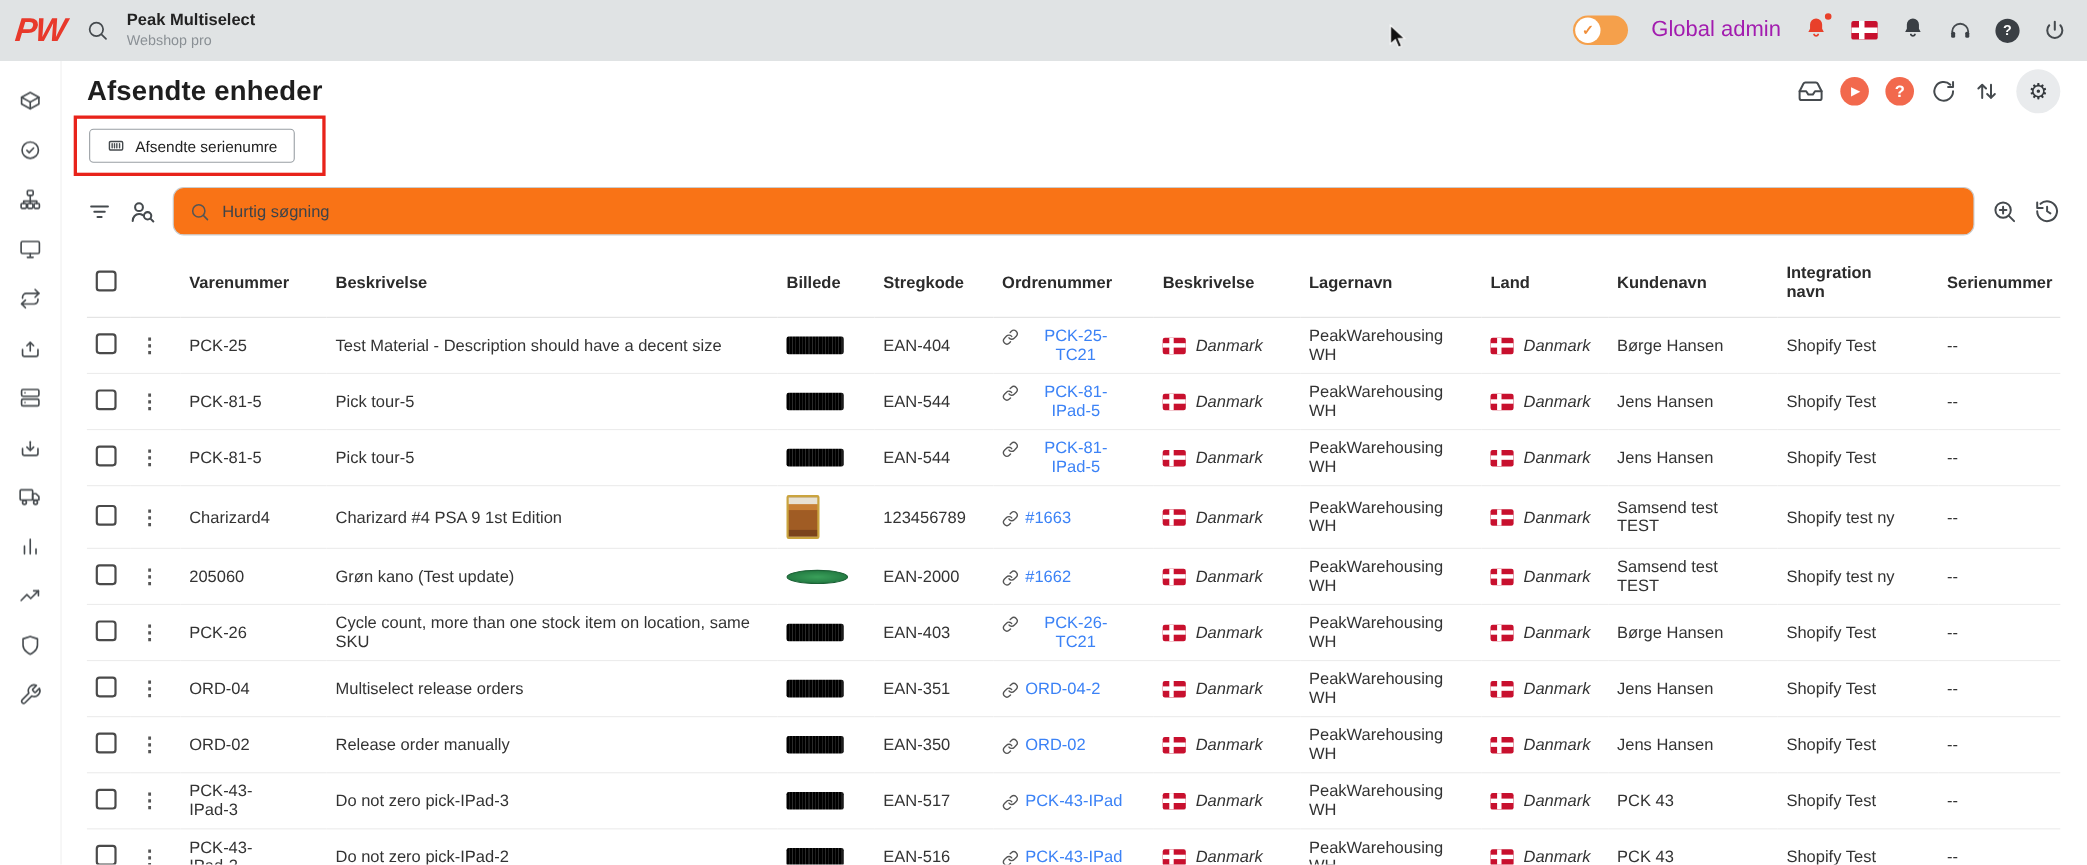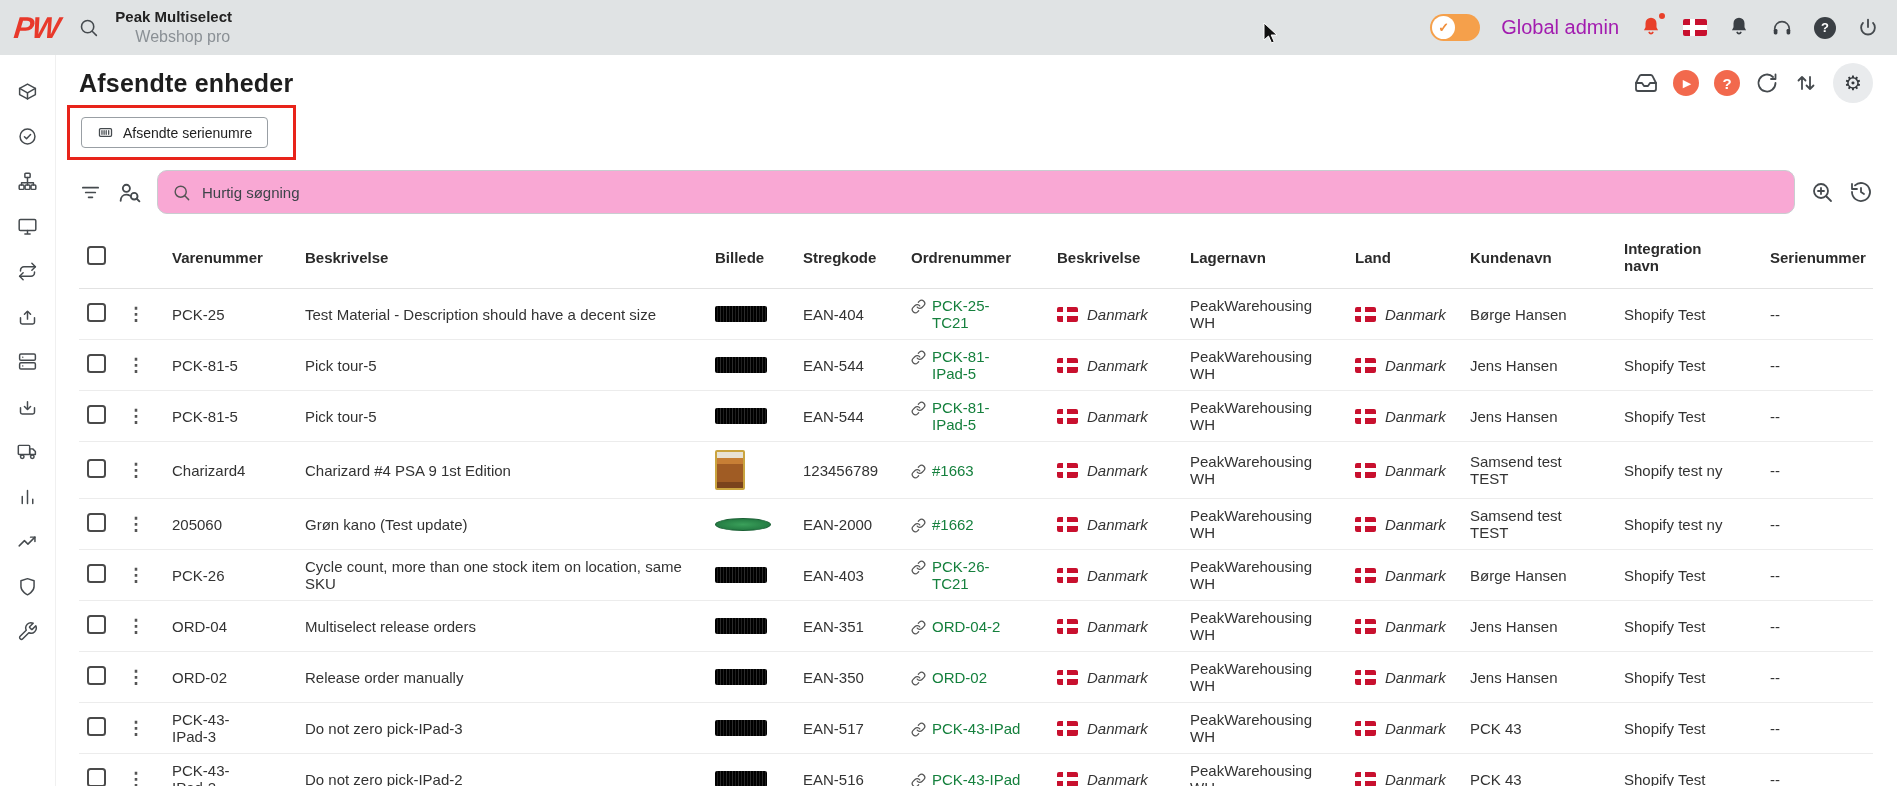--- a/index.html
+++ b/index.html
@@ -10,21 +10,21 @@
   svg.icon { fill:none; stroke:#454a4e; stroke-width:1.8; stroke-linecap:round; stroke-linejoin:round; display:block; }
 
   
   .topbar { position:fixed; top:0; left:0; width:1897px; height:55px; background:#e0e3e4;
     display:flex; align-items:center; padding:0 18px 0 14px; z-index:5; }
   .logo { font-style:italic; font-weight:900; font-size:30px; color:#e8392b; letter-spacing:-2px;
     transform:skewX(-6deg); margin-right:20px; cursor:pointer; }
   .tb-search { width:21px; height:21px; margin-right:16px; cursor:pointer; }
   .app-titles { line-height:1.25; }
   .app-name { font-size:15px; font-weight:bold; color:#222; }
-  .app-sub  { font-size:16px; color:#8a9095;margin-left:20px; }
+  .app-sub  { font-size:13px; color:#8a9095; }
   .tb-right { margin-left:auto; display:flex; align-items:center; gap:21px; }
   .toggle { width:50px; height:27px; border-radius:14px; background:#f5a04b; position:relative; cursor:pointer; }
   .knob { position:absolute; left:2px; top:2px; width:23px; height:23px; border-radius:50%; background:#fff;
     display:flex; align-items:center; justify-content:center; }
   .knob-check { color:#f08f3c; font-size:13px; font-weight:bold; }
   .role { font-size:20px; color:#a21caf; }
   .tb-icon { position:relative; display:block; cursor:pointer; }
   .tb-icon svg { width:22px; height:22px; }
   .badge-dot { position:absolute; top:-4px; right:-5px; width:10px; height:10px; border-radius:50%;
     background:#e8402a; border:2px solid #e0e3e4; }
@@ -66,42 +66,42 @@
     margin:4px 0 0 -12px; }
   .serials-btn { display:flex; align-items:center; gap:9px; height:31px; padding:0 15px;
     background:#fff; border:1px solid #999fa4; border-radius:4px; font-size:14px; color:#222;
     cursor:pointer; font-family:"Liberation Sans", sans-serif; }
   .serials-btn svg { width:17px; height:17px; }
 
   .search-row { display:flex; align-items:center; gap:15px; margin-top:10px; }
   .search-row .filter-ic, .search-row .person-ic { cursor:pointer; }
   .filter-ic { width:23px; height:23px; }
   .person-ic { width:25px; height:25px; }
-  .search-box { flex:1; height:44px; border:1px solid #c9cdd0; border-radius:10px; background:#f9a8d4;
+  .search-box { flex:1; height:44px; border:1px solid #c9cdd0; border-radius:10px; background:#f97316;
     display:flex; align-items:center; padding:0 14px; gap:11px; }
   .search-box svg { width:19px; height:19px; stroke:#555; }
   .search-box input { border:none; outline:none; flex:1; font-size:15px; color:#222;
     font-family:"Liberation Sans", sans-serif; background:transparent; }
   .search-box input::placeholder { color:#3d4349; opacity:1; }
   .search-side-ic { width:24px; height:24px; cursor:pointer; flex:0 0 auto; }
 
   
   table.grid { width:100%; border-collapse:collapse; table-layout:fixed; margin-top:12px; font-size:15px; }
   .grid th { text-align:left; font-weight:bold; color:#2b2b2b; padding:14px 8px; vertical-align:middle;
     border-bottom:1px solid #e2e2e2; cursor:pointer;margin-left:45px; }
   .grid td { padding:8px 8px; border-bottom:1px solid #ececec; vertical-align:middle; height:49px; color:#333; }
   th.c-integration { padding-right:56px; }
   td.c-var { padding-right:38px; word-break:break-word; }
   .checkbox { display:inline-block; width:19px; height:19px; border:2px solid #4a4a4a; border-radius:3.5px;
     background:#fff; cursor:pointer; }
   .kebab { font-size:18px; font-weight:bold; color:#555; cursor:pointer; letter-spacing:0; }
   .flagcell { display:flex; align-items:center; gap:9px;font-style:italic; }
   .narrow-120 { max-width:120px; }
   .narrow-115 { max-width:115px; }
-  .olink { display:flex; align-items:flex-start; gap:6px; color:#15803d; text-decoration:none; cursor:pointer; }
+  .olink { display:flex; align-items:flex-start; gap:6px; color:#3b82f6; text-decoration:none; cursor:pointer;text-align:center; }
   .olink svg { width:15px; height:15px; stroke:#555; stroke-width:2; margin-top:2px; flex:0 0 auto; }
   .olink-text { max-width:92px; word-break:break-word; }
   .thumb { border-radius:2px; }
   .thumb-barcode { width:52px; height:16px;
     background:repeating-linear-gradient(90deg,#000 0 2px,#1d1d1d 2px 3px,#000 3px 5px,#2b2b2b 5px 6px); }
   .thumb-card { width:30px; height:40px; border:2px solid #caa43f; border-radius:2px;
     background:linear-gradient(180deg,#e8e2d4 0 6px,#c77f35 6px 12px,#a05c24 12px 30px,#7a431c 30px 100%); }
   .thumb-canoe { width:56px; height:13px; border:1px solid #1c6136; border-radius:50%;
     background:radial-gradient(ellipse at center,#3aa05a 0%,#237a42 75%); }
 

